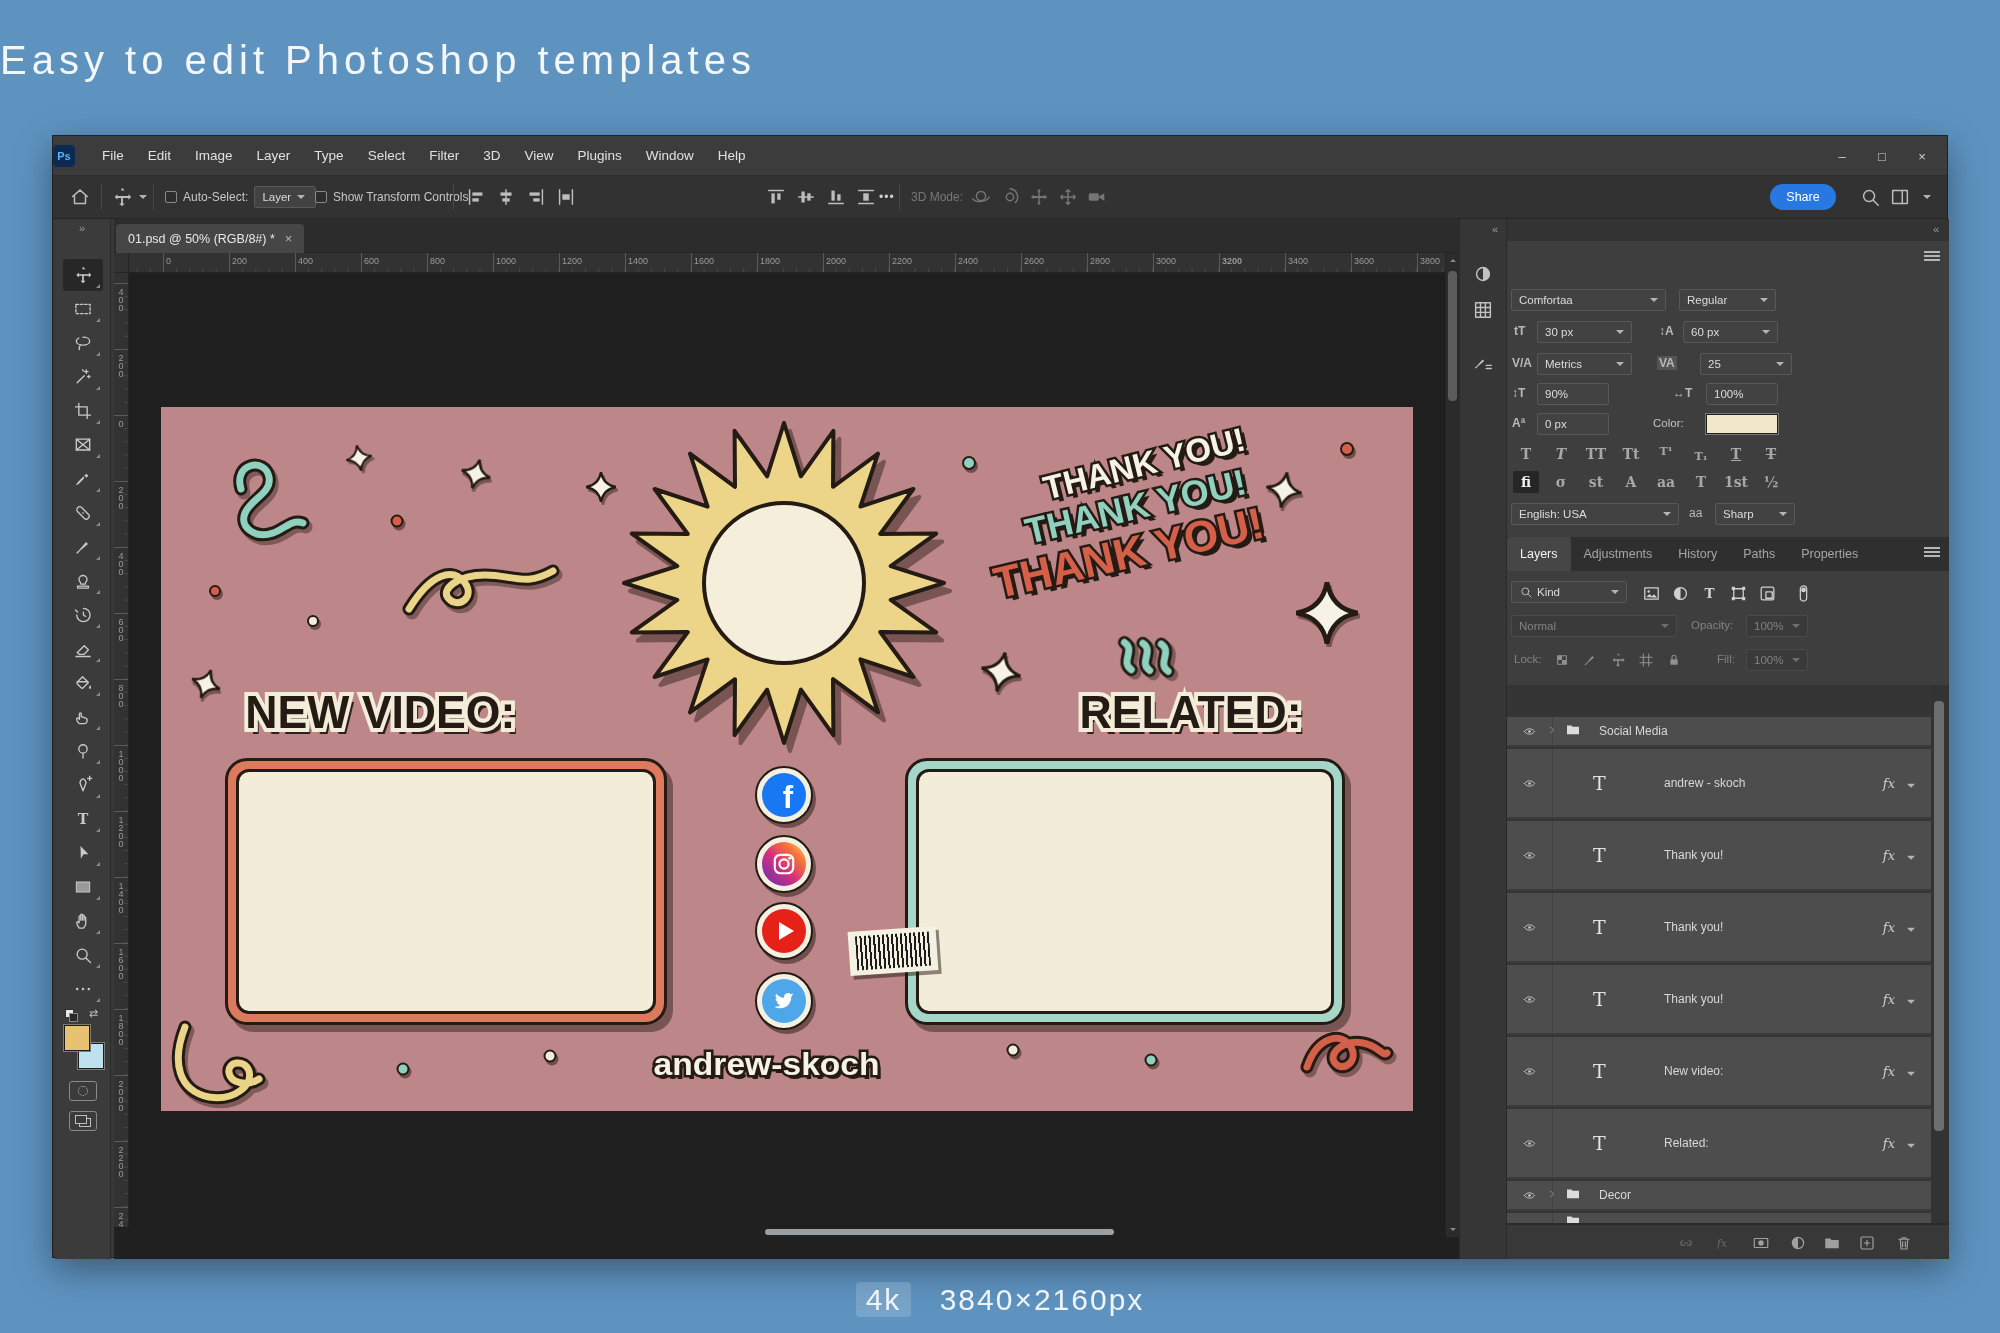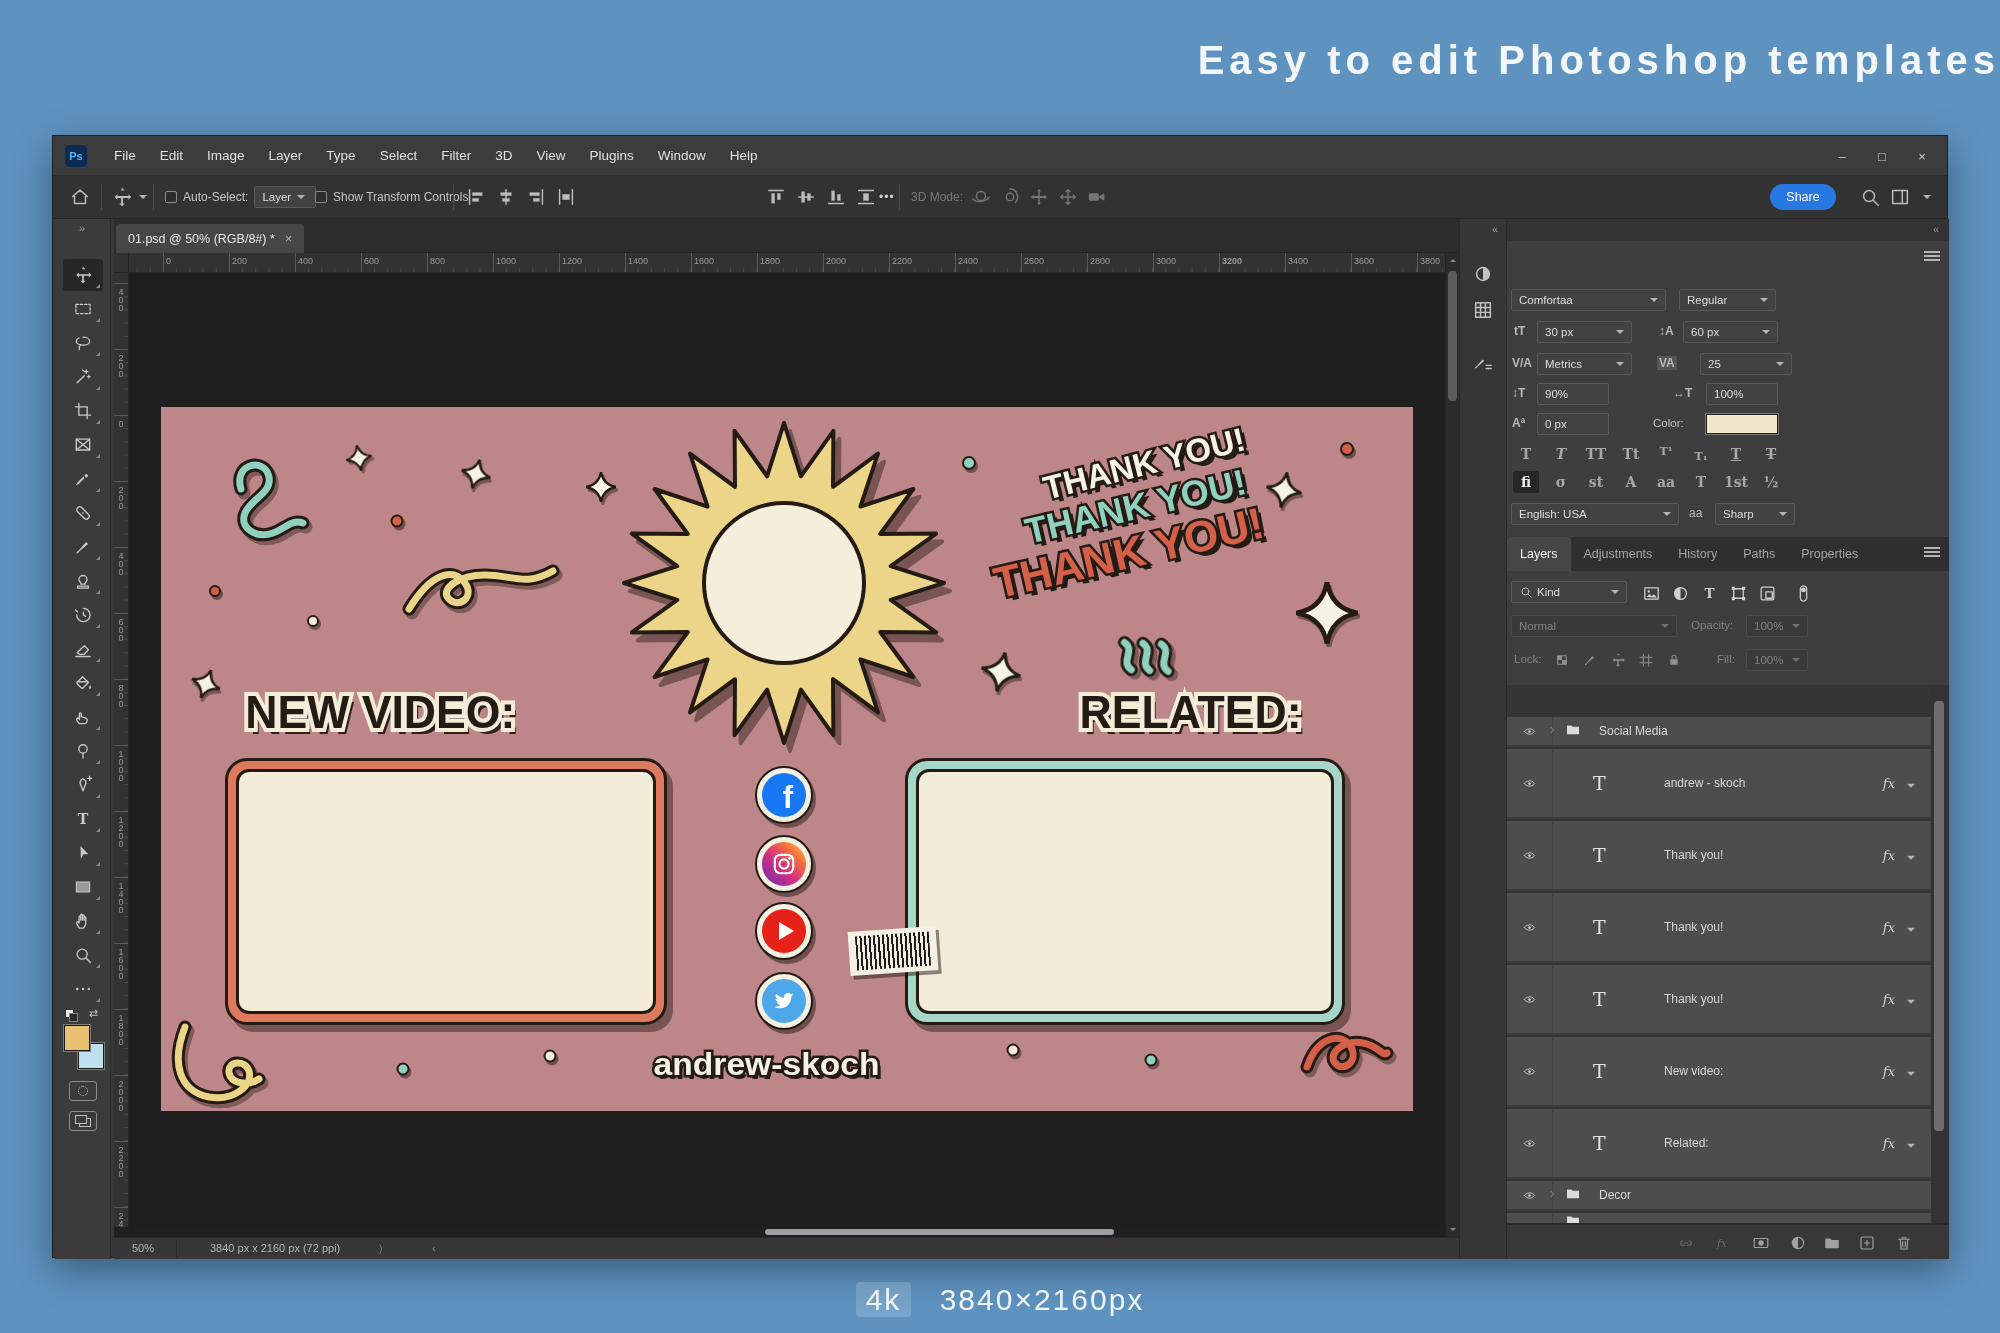--- a/index.html
+++ b/index.html
@@ -1,24 +1,24 @@
 <!DOCTYPE html>
 <html><head>
 <meta charset="utf-8">
 <style>
   *{margin:0;padding:0;box-sizing:border-box}
   body{font-family:"Liberation Sans",sans-serif;background:#444}
   .stage{position:relative;width:2000px;height:1333px;overflow:hidden;background:#5e93c0}
-  .page-title{position:absolute;top:38px;left:0;width:100%;text-align:right;color:#f3f7fa;font-size:40px;letter-spacing:5px;font-weight:700}
+  .page-title{position:absolute;top:38px;left:0;width:100%;text-align:left;color:#f3f7fa;font-size:40px;letter-spacing:5px;font-weight:400}
   .page-footer{position:absolute;top:1283px;left:0;width:100%;text-align:center;color:#eef4f8;font-size:30px;letter-spacing:2px}
   .page-footer .fbadge{background:rgba(255,255,255,.16);padding:1px 10px;border-radius:4px;margin-right:18px}
 
   
   .ps-window{position:absolute;left:52px;top:135px;width:1896px;height:1123px;background:#383838;box-shadow:0 12px 34px rgba(0,0,0,.38);border:1px solid #222}
-  .menubar{position:absolute;left:0;top:0;width:100%;height:40px;background:#3c3c3c;display:flex;align-items:center;padding-left:12px;border-bottom:1px solid #2e2e2e}
+  .menubar{position:absolute;left:0;top:0;width:100%;height:40px;background:#3c3c3c;display:flex;align-items:center;border-bottom:1px solid #2e2e2e}
   .ps-logo{width:22px;height:22px;background:#0d2a52;color:#55b5f5;font-size:11px;font-weight:bold;border-radius:4px;display:flex;align-items:center;justify-content:center;margin-right:16px}
   .menus{display:flex;gap:2px}
   .menu-item{color:#e0e0e0;font-size:13.5px;padding:4px 11px;border-radius:3px;cursor:default}
   .winctrl{position:absolute;right:18px;top:0;height:40px;display:flex;align-items:center;gap:26px;color:#cfcfcf;font-size:13px}
   .winctrl span{width:14px;text-align:center}
 
   .optionsbar{position:absolute;left:0;top:40px;width:100%;height:43px;background:#323232;border-bottom:1px solid #262626}
   .optionsbar .ob{position:absolute;top:0;height:42px;display:flex;align-items:center;gap:6px;color:#c6c6c6;font-size:12px}
   .obsep{position:absolute;top:8px;width:1px;height:26px;background:#474747}
   .obicon{width:22px;height:22px;display:inline-flex;align-items:center;justify-content:center;color:#bdbdbd}
@@ -602,27 +602,20 @@
                 </div>
               </div>
               <div class="barcode">
                 <i></i>
               </div>
             </div>
         </div>
         <div class="hscroll">
             <div class="hthumb"></div>
           </div>
-        <div class="statusbar">
-          <span style="left:18px">50%</span>
-          <span class="sdiv"></span>
-          <span style="left:96px">3840 px x 2160 px (72 ppi)</span>
-          <span style="left:264px">〉</span>
-          <span style="left:318px;color:#8a8a8a">‹</span>
-        </div>
         <div class="vscroll">
           <span class="arr up"></span>
             <div class="vthumb"></div>
             <span class="arr dn"></span>
         </div>
       </div>
 
       <div class="iconstrip">
         <span class="expand">«</span>
         <span class="stripicon" style="top:44px"><svg viewBox="0 0 24 24" width="100%" height="100%">

